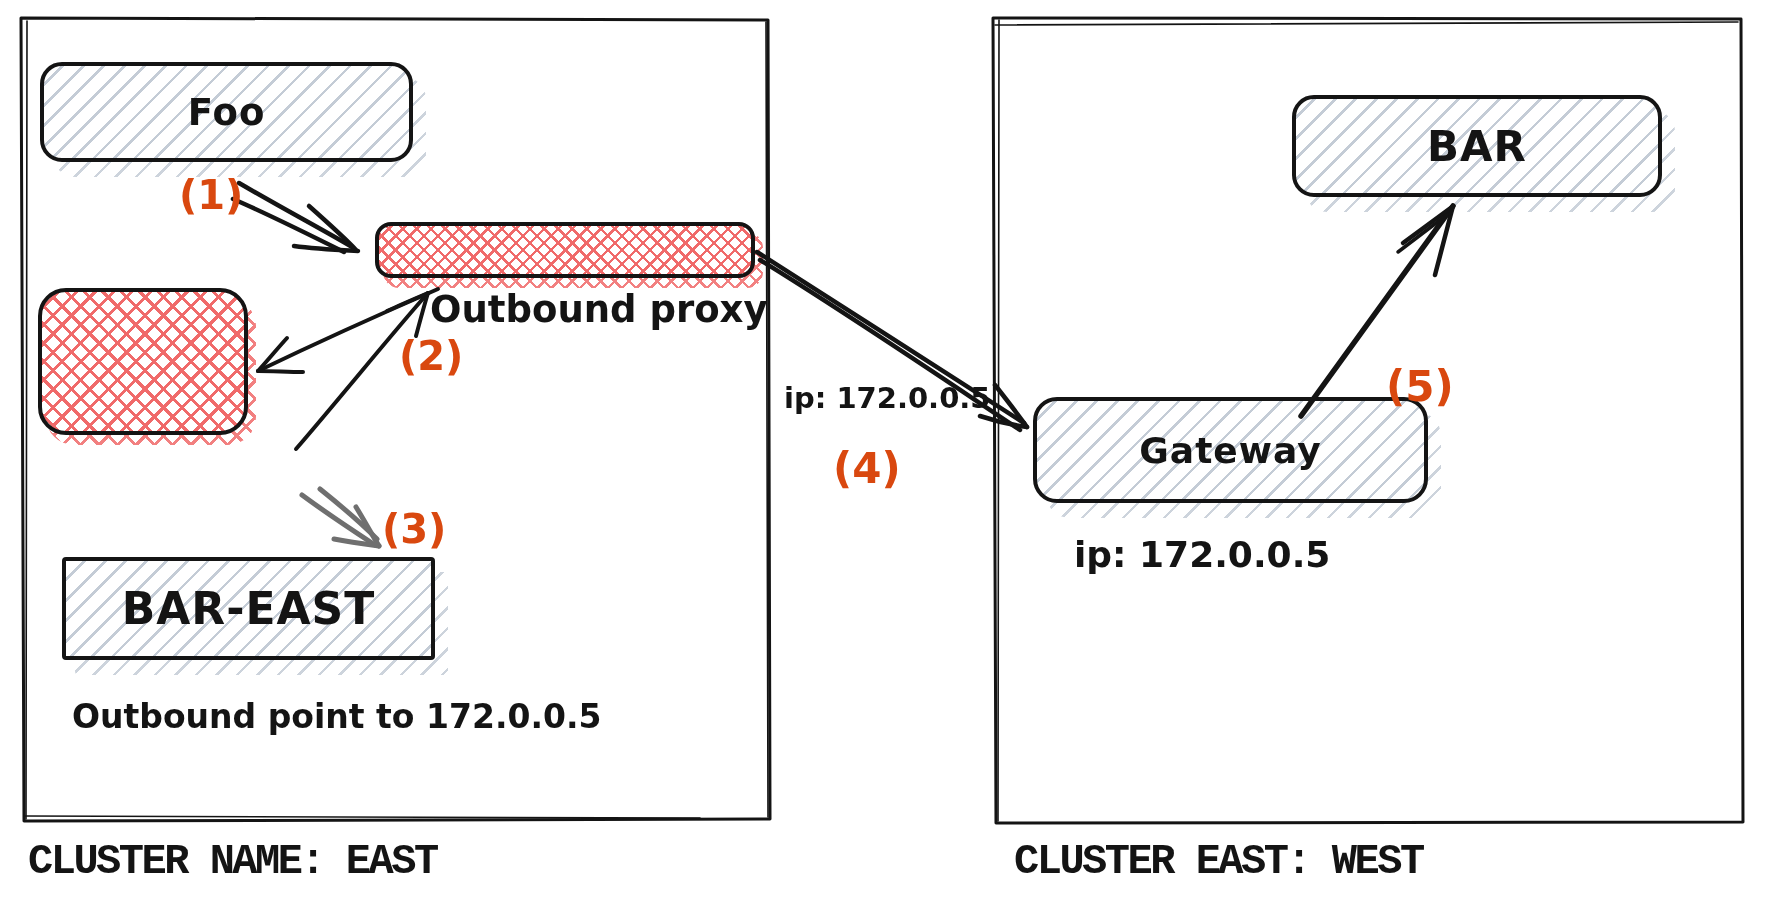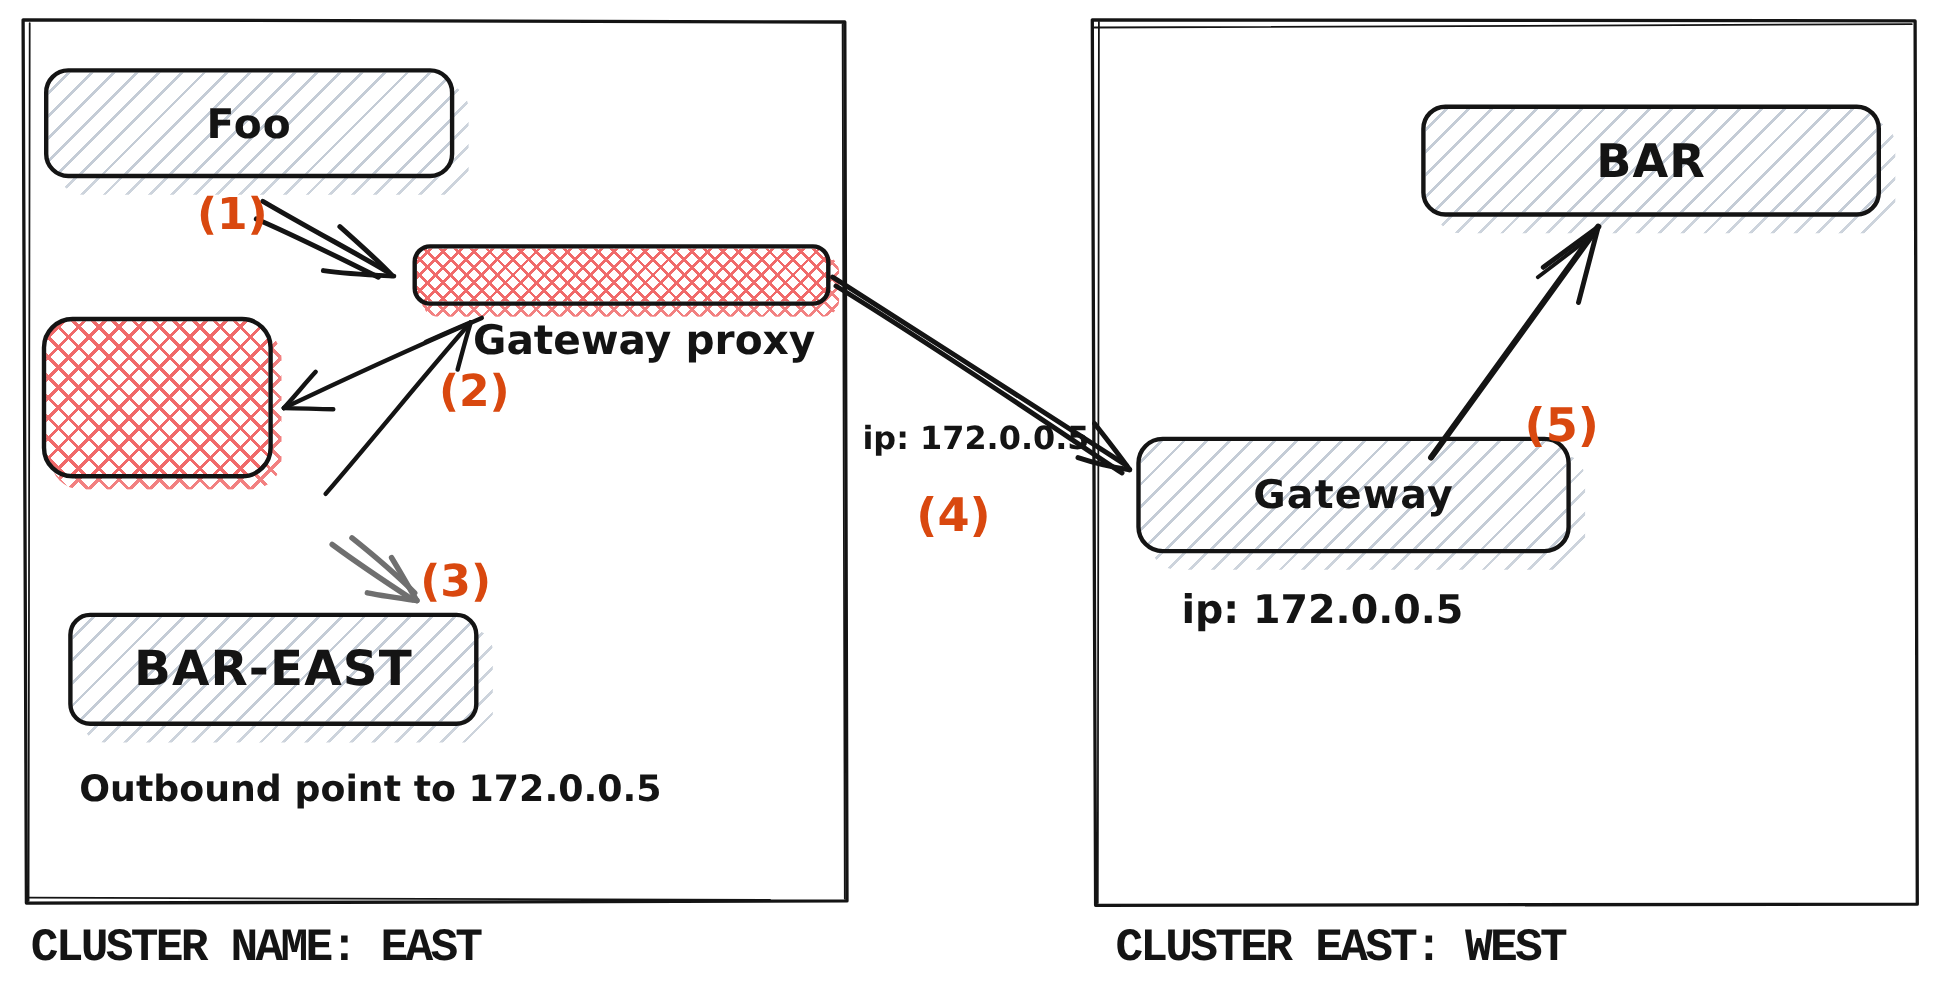--- a/index.html
+++ b/index.html
@@ -28,22 +28,22 @@
       repeating-linear-gradient(135deg,transparent 0px,transparent 7.5px,var(--red-hatch) 7.5px,var(--red-hatch) 10px);}
   .node.red.big-x .shape,.node.red.big-x .hatch-shadow{
     background-image:
       repeating-linear-gradient(45deg,transparent 0px,transparent 10px,var(--red-hatch) 10px,var(--red-hatch) 13px),
       repeating-linear-gradient(135deg,transparent 0px,transparent 10px,var(--red-hatch) 10px,var(--red-hatch) 13px);}
   .node-label{font-weight:700;letter-spacing:1px;}
   
   #foo-node{left:40px;top:62px;width:373px;height:100px;}   #foo-node .shape,#foo-node .hatch-shadow{border-radius:22px;}
   #proxy-node{left:375px;top:222px;width:380px;height:56px;} #proxy-node .shape,#proxy-node .hatch-shadow{border-radius:16px;}
   #cp-node{left:38px;top:288px;width:210px;height:147px;}    #cp-node .shape,#cp-node .hatch-shadow{border-radius:28px;}
-  #bareast-node{left:62px;top:557px;width:373px;height:103px;} #bareast-node .shape,#bareast-node .hatch-shadow{border-radius:20px;}
-  #bar-node{left:1292px;top:95px;width:370px;height:102px;padding-left:48px;}  #bar-node .shape,#bar-node .hatch-shadow{border-radius:22px;}
+  #bareast-node{left:62px;top:557px;width:373px;height:103px;} #bareast-node .shape,#bareast-node .hatch-shadow{border-radius:4px;}
+  #bar-node{left:1292px;top:95px;width:370px;height:102px;}  #bar-node .shape,#bar-node .hatch-shadow{border-radius:22px;}
   #gateway-node{left:1033px;top:397px;width:372px;height:106px;padding-left:23px;} #gateway-node .shape,#gateway-node .hatch-shadow{border-radius:24px;}
   #foo-node .node-label{font-size:37px;}
   #bareast-node .node-label{font-size:44px;}
   #bar-node .node-label{font-size:42px;}
   #gateway-node .node-label{font-size:36px;}
   
   .hand{position:absolute;z-index:3;font-weight:700;white-space:nowrap;}
   .step{color:var(--orange);font-size:40px;}
   #step1{left:179px;top:172px;}
   #step2{left:399px;top:333px;}
@@ -160,20 +160,20 @@
       <path class="s-ink" stroke-width="4.5" d="M1435,275 C1441,252 1447,229 1453,206"></path>
     </g>
   </svg>
 
   <span class="hand step" id="step1">(1)</span>
   <span class="hand step" id="step2">(2)</span>
   <span class="hand step" id="step3">(3)</span>
   <span class="hand step" id="step4">(4)</span>
   <span class="hand step" id="step5">(5)</span>
 
-  <span class="hand" id="proxy-label">Gateway proxy</span>
+  <span class="hand" id="proxy-label">Outbound proxy</span>
   <span class="hand" id="edge4-ip">ip: 172.0.0.5</span>
   <span class="hand" id="gateway-ip">ip: 172.0.0.5</span>
   <span class="hand" id="endpoints-note">Outbound point to 172.0.0.5</span>
 
   <span class="cluster-label" id="east-label">CLUSTER NAME: EAST</span>
   <span class="cluster-label" id="west-label">CLUSTER EAST: WEST</span>
 </div>
 
 </body></html>

